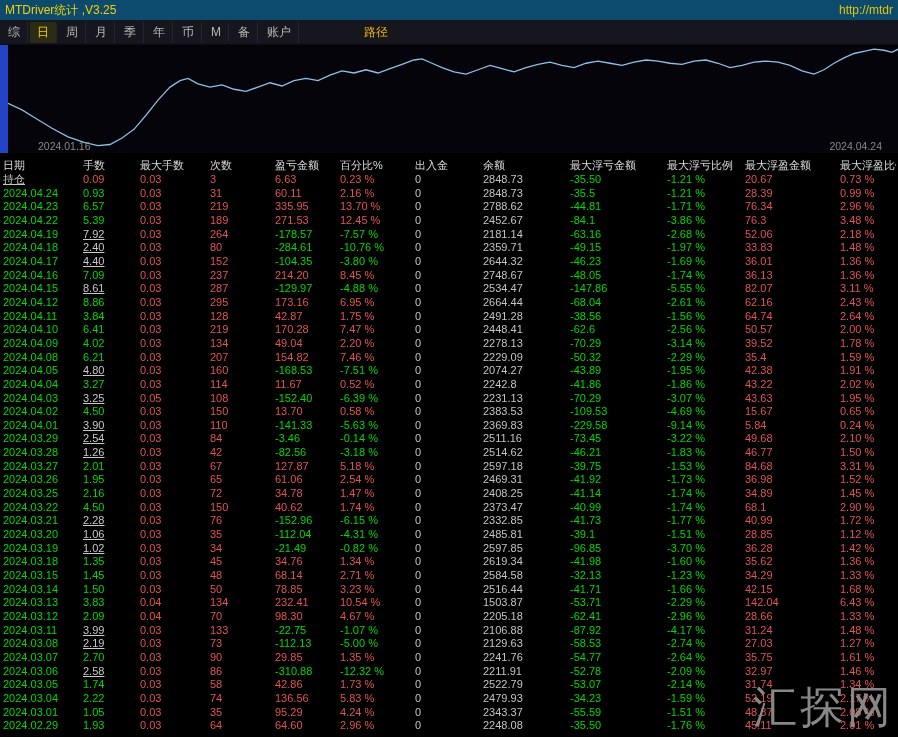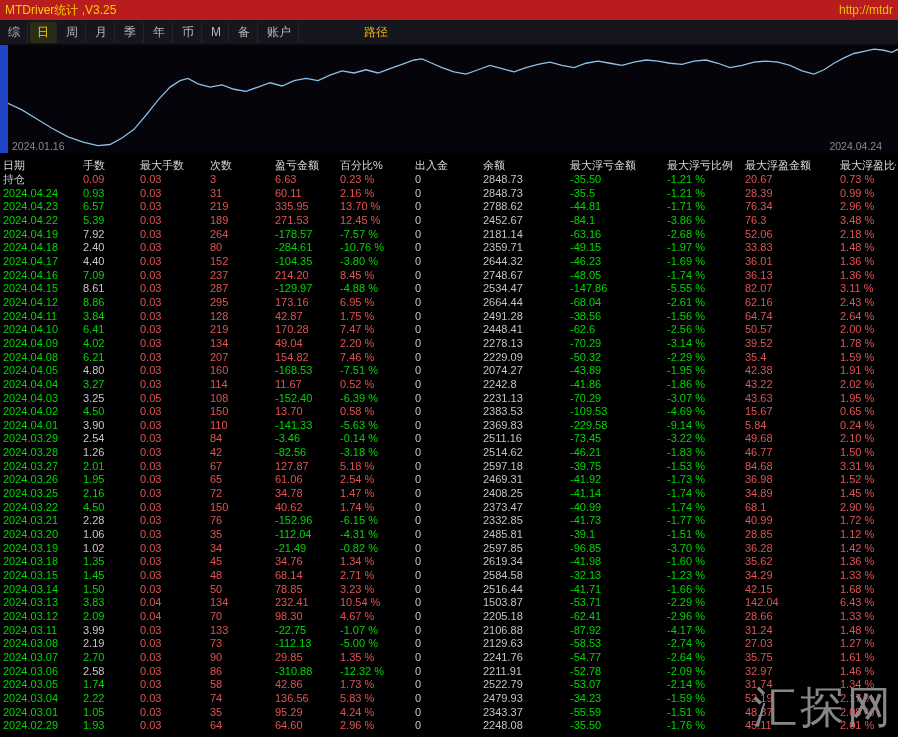--- a/index.html
+++ b/index.html
@@ -6,48 +6,48 @@
     --green:#00d800; --red:#e25353; --gray:#c4c4c4; --yellow:#f5d000;
     --chart-line:#8fc1e8; --chart-strip:#2245c8; --wm:#8f8f8f;
   }
   html,body{margin:0;padding:0;}
   body{
     width:898px;height:737px;overflow:hidden;position:relative;
     background:#000;font-family:"Liberation Sans","DejaVu Sans",sans-serif;
     -webkit-font-smoothing:antialiased;
   }
   
-  .titlebar{height:20px;background:#b91c1c;display:flex;justify-content:space-between;
+  .titlebar{height:20px;background:#0c4a6e;display:flex;justify-content:space-between;
     align-items:center;padding:0 5px;font-size:12px;color:var(--yellow);}
   .titlebar .url{color:#e6c400;white-space:nowrap;overflow:hidden;max-width:60px;margin-left:16px;}
   
   .menubar{height:24px;background:#16161e;display:flex;align-items:center;
     font-size:12px;color:#b8b8b8;border-bottom:1px solid #0a0a10;}
   .mi{padding:2px 7px;margin:0 1px;cursor:default;border-right:1px solid #24242e;}
   .mi.active{color:var(--yellow);background:#2c2c16;border-radius:2px;}
   .path-label{margin-left:64px;color:#eab308;}
   
   .chart{position:relative;height:108px;background:#04040a;}
   .chart-strip{position:absolute;left:0;top:0;bottom:0;width:8px;background:var(--chart-strip);}
   .chart svg{position:absolute;left:8px;top:2px;width:890px;height:104px;}
-  .axis-label{position:absolute;bottom:1px;font-size:10.5px;color:#8a8a8a;}
+  .axis-label{position:absolute;bottom:1px;font-size:10.5px;color:#8a8a8a;margin-left:26px;}
   .axis-label.left{left:12px;}
   .axis-label.right{right:16px;}
   
   .table-area{position:relative;padding-left:3px;}
   .grid-row{display:grid;white-space:nowrap;
     grid-template-columns:80px 57px 70px 65px 65px 75px 68px 87px 97px 78px 95px 56px;}
   .hdr{padding-top:5px;height:15px;font-size:11px;color:#dadada;}
   .hdr span{overflow:hidden;}
   .row{height:13.66px;line-height:13.66px;font-size:11px;}
   .row span{overflow:hidden;}
   .c-green{color:var(--green);}
   .c-red{color:var(--red);}
   .c-gray{color:var(--gray);}
-  .c-white{color:#c8c8c8;}
+  .c-white{color:#c8c8c8;text-decoration:underline;}
   
   .watermark{position:absolute;right:4px;bottom:0;font-size:44px;font-weight:normal;
     color:var(--wm);letter-spacing:3px;z-index:6;opacity:.95;}
 </style>
 </head>
 <body>
 
 <div class="titlebar">
   <span>MTDriver统计 ,V3.25</span>
   <span class="url">http://mtdr</span>

